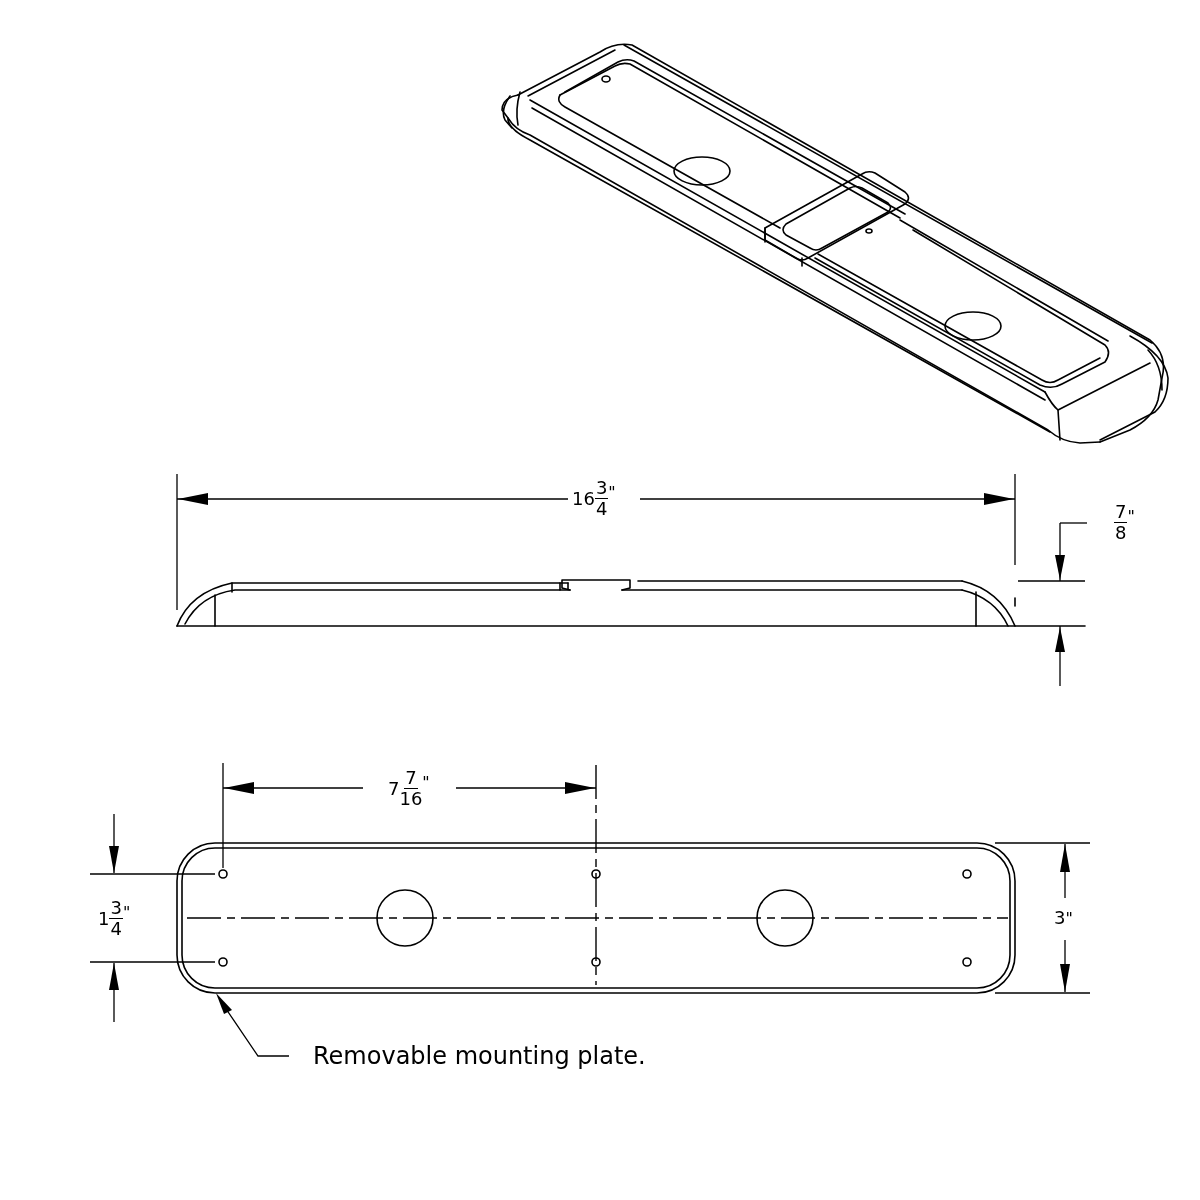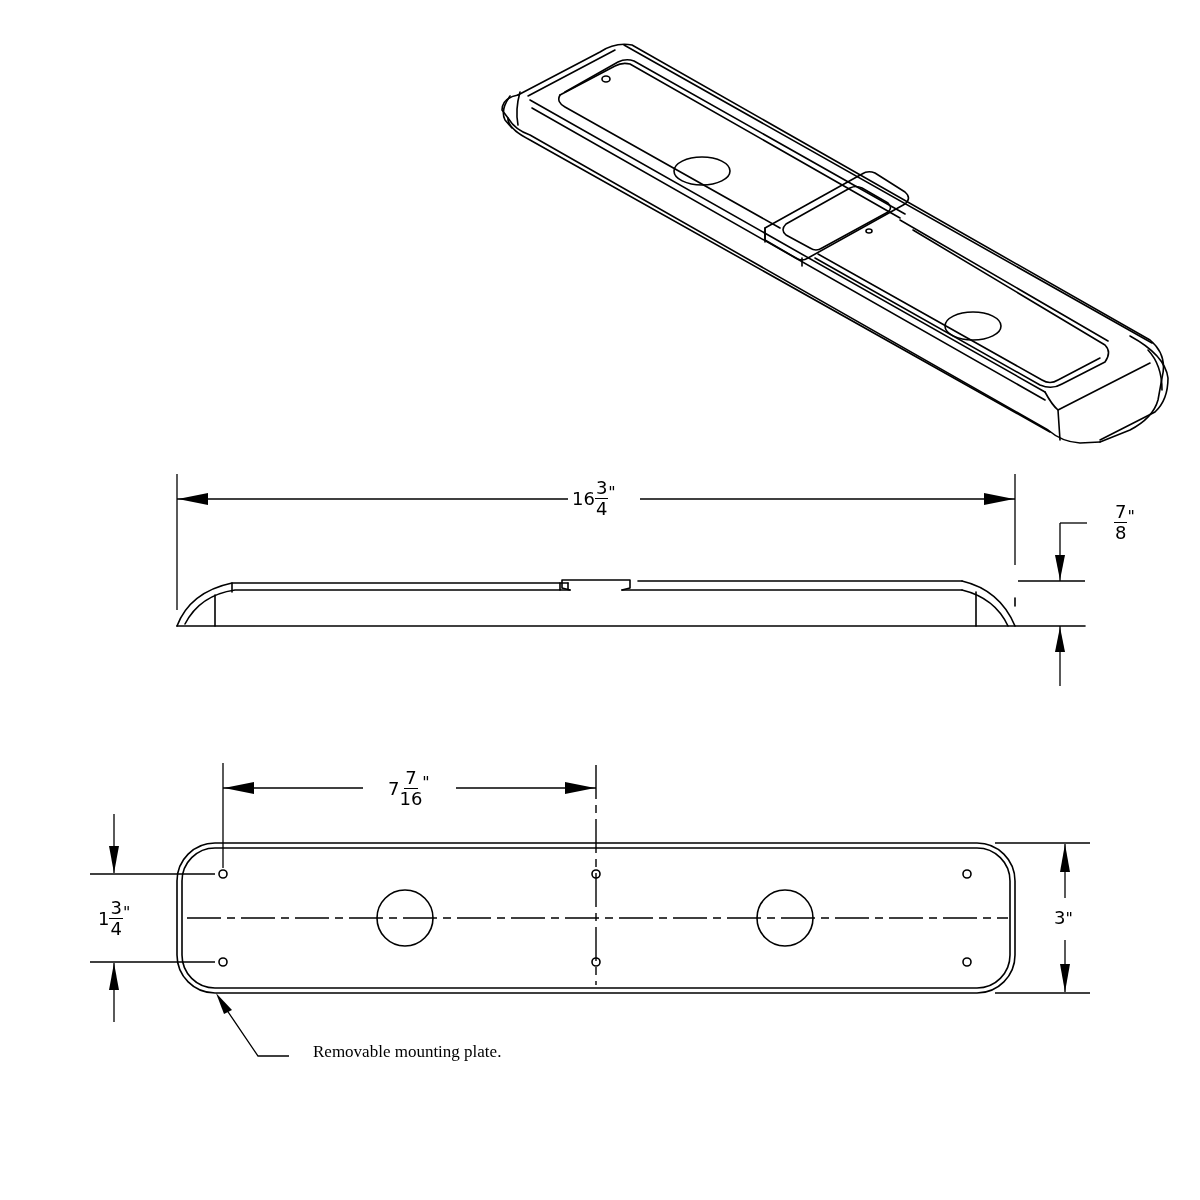--- a/index.html
+++ b/index.html
@@ -8,21 +8,21 @@
   .ln { stroke: #000; stroke-width: 1.6; fill: none; stroke-linecap: round; stroke-linejoin: round; }
   .dim { stroke: #000; stroke-width: 1.3; fill: none; }
   .center { stroke: #000; stroke-width: 1.4; fill: none; stroke-dasharray: 34 6 8 6; }
   .arrow { fill: #000; stroke: none; }
   .lbl { position: absolute; color: #000; font-family: "DejaVu Sans", sans-serif; white-space: nowrap; }
   .frac { display: inline-flex; flex-direction: column; align-items: center; line-height: 1; vertical-align: middle; font-size: 18px; }
   .frac .num { border-bottom: 1.6px solid #000; padding: 0 1px 1px 1px; }
   .frac .den { padding-top: 1px; }
   .whole { font-size: 18px; vertical-align: middle; }
   .inch { font-size: 16px; vertical-align: top; position: relative; top: 4px; }
-  .note { font-size: 17px; font-family: Liberation Serif, serif; }
+  .note { font-size: 24px; }
 </style>
 </head>
 <body>
 
 <svg width="1200" height="1200" viewBox="0 0 1200 1200">
 
   <g>
 
     <path class="ln" d="M518,95 L600,52 Q615,42 632,45 L1150,340 Q1168,355 1162,378 L1158,400 Q1153,418 1130,430 L1100,442"></path>
     <path class="ln" d="M518,95 Q502,98 502,110 L508,118 Q515,130 530,135 L1048,430 Q1062,442 1080,443 L1100,442"></path>

